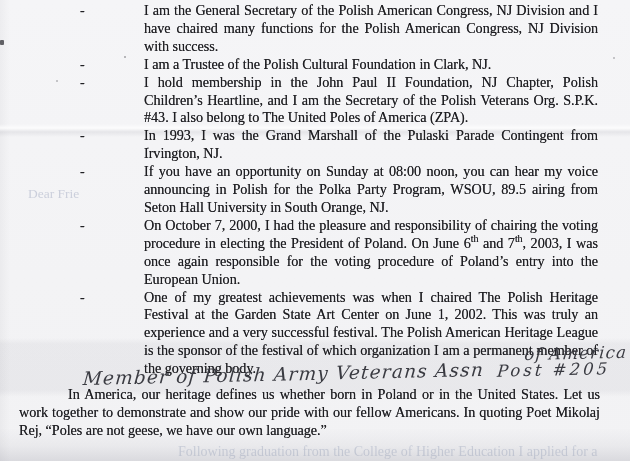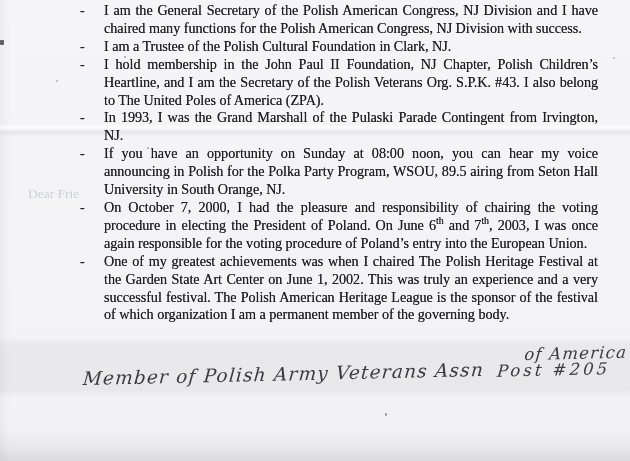--- a/index.html
+++ b/index.html
@@ -51,21 +51,21 @@
     right: 32px;
   }
   .bullet-row { display: flex; align-items: flex-start; }
   .dash {
     flex: 0 0 24px;
     text-align: left;
     font-size: 14.2px;
     line-height: 17.9px;
     text-shadow: 0 0 0.45px rgba(25,25,30,0.75);
   }
-  .bullet-text { flex: 1 1 auto; }
+  .bullet-text { flex: 1 1 auto; margin-left: 40px; }
   .bullet-text sup { font-size: 10px; line-height: 0; vertical-align: super; }
 
   .handwriting {
     position: absolute;
     top: 362px;
     left: 83px;
     right: 14px;
     display: flex;
     align-items: flex-start;
     font-family: "DejaVu Serif", serif;
@@ -153,22 +153,24 @@
   </div>
 
   <div class="handwriting">
     <span class="hw-main">Member of Polish Army Veterans Assn</span>
     <span class="hw-stack">
       <span class="hw-upper">of America</span>
       <span class="hw-lower">Post #205</span>
     </span>
   </div>
 
+  <p class="closing body-text">In America, our heritage defines us whether born in Poland or in the United States.  Let us work together to demonstrate and show our pride with our fellow Americans.  In quoting Poet Mikolaj Rej, “Poles are not geese, we have our own language.”</p>
 
   <span class="bleed bleed-1">Dear Frie</span>
+  <span class="bleed bleed-2">Following graduation from the College of Higher Education I applied for a</span>
 
   <span class="speck speck-a"></span>
   <span class="speck speck-b"></span>
   <span class="speck speck-c"></span>
   <span class="speck speck-d"></span>
   <span class="speck speck-e"></span>
   <span class="speck speck-f"></span>
 
 </div>
 

